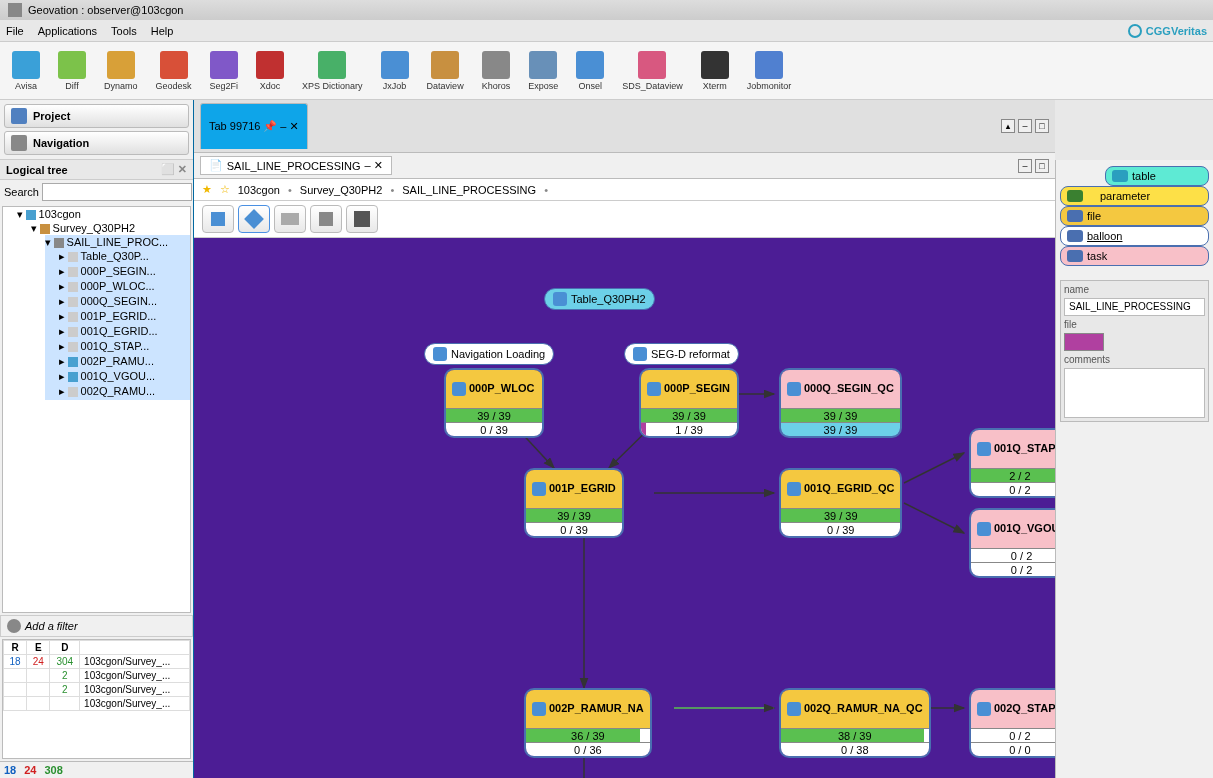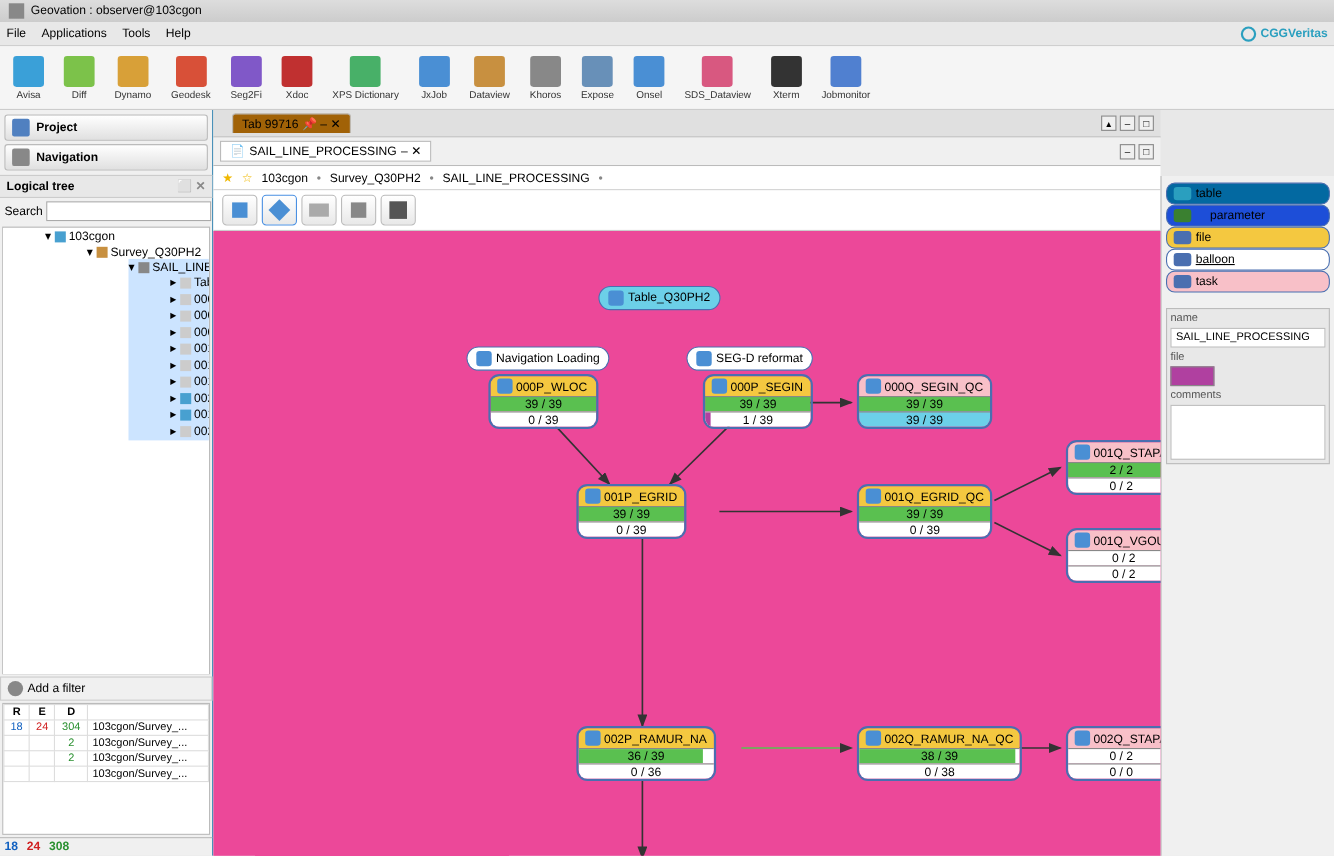--- a/index.html
+++ b/index.html
@@ -19,48 +19,48 @@
 .left-col { width: 194px; display: flex; flex-direction: column; border-right: 1px solid #0369a1; background: #f0f0f0; }
 .nav-btns { padding: 4px; display: flex; flex-direction: column; gap: 3px; }
 .nav-btn { height: 24px; background: linear-gradient(#fff,#e0e0e0); border: 1px solid #bbb; border-radius: 3px; display: flex; align-items: center; padding: 0 6px; gap: 6px; cursor: pointer; font-weight: bold; }
 .nav-btn .nic { width: 16px; height: 16px; border-radius: 2px; }
 .panel-head { background: #e8e8e8; border-top: 1px solid #ccc; border-bottom: 1px solid #ccc; padding: 3px 6px; display: flex; justify-content: space-between; align-items: center; font-weight: bold; }
 .panel-head .ctrls { display: flex; gap: 3px; font-size: 10px; color: #888; }
 .search-row { padding: 3px 4px; display: flex; align-items: center; gap: 3px; }
 .search-row input { flex: 1; border: 1px solid #aaa; height: 18px; padding: 0 3px; }
 .search-row .sic { width: 16px; height: 16px; background: #888; cursor: pointer; }
 .tree { flex: 1; overflow: auto; background: #fff; border: 1px solid #bbb; margin: 2px; font-size: 10px; }
-.tree ul { list-style: none; padding-left: 14px; margin-left: 24px; }
+.tree ul { list-style: none; padding-left: 14px; }
 .tree li { padding: 1px 0; white-space: nowrap; }
 .tree li.hl { background: #cce4ff; }
 .tree .ti { display: inline-block; width: 10px; height: 10px; margin-right: 3px; vertical-align: middle; }
-.filter-head { background: #f0f0f0; border: 1px solid #ccc; padding: 3px 6px; display: flex; align-items: center; gap: 4px; }
+.filter-head { background: #f0f0f0; border: 1px solid #ccc; padding: 3px 6px; display: flex; align-items: center; gap: 4px; font-style: italic; }
 .filter-head .fic { width: 14px; height: 14px; background: #888; border-radius: 50%; }
 .filter-table { background: #fff; border: 1px solid #bbb; margin: 2px; flex: 0 0 120px; overflow: auto; }
 .filter-table table { width: 100%; border-collapse: collapse; }
 .filter-table th, .filter-table td { border: 1px solid #ddd; padding: 1px 4px; font-size: 10px; text-align: center; }
 .status-row { border-top: 1px solid #bbb; padding: 2px 4px; display: flex; gap: 8px; font-weight: bold; }
 .center-col { flex: 1; display: flex; flex-direction: column; background: #e8e8e8; }
 .tab-outer { background: #e0e0e0; border-bottom: 1px solid #bbb; padding: 3px 6px; display: flex; justify-content: space-between; align-items: center; }
 .tab-outer .tabs { display: flex; gap: 6px; }
-.tab-outer .tab { background: #a16207; border: 1px solid #bbb; border-bottom: none; padding: 2px 8px; border-radius: 3px 3px 0 0; margin-left: 11px; }
+.tab-outer .tab { background: #0ea5e9; border: 1px solid #bbb; border-bottom: none; padding: 16px 8px; border-radius: 3px 3px 0 0; }
 .win-ctrl { display: flex; gap: 3px; }
 .win-ctrl div { width: 14px; height: 14px; border: 1px solid #888; background: #f0f0f0; cursor: pointer; font-size: 9px; text-align: center; line-height: 12px; }
 .tab-inner { background: #f0f0f0; border-bottom: 1px solid #bbb; padding: 3px 6px; display: flex; align-items: center; gap: 6px; justify-content: space-between; }
 .tab-inner .doc-tab { background: #fff; border: 1px solid #bbb; padding: 2px 8px; display: flex; align-items: center; gap: 4px; }
 .breadcrumb { background: #fff; border-bottom: 1px solid #ccc; padding: 4px 8px; display: flex; align-items: center; gap: 8px; }
 .breadcrumb .star { color: #f0b800; }
 .breadcrumb .sep { color: #888; }
 .flow-toolbar { background: #fff; border-bottom: 1px solid #ccc; padding: 4px 8px; display: flex; gap: 4px; }
 .flow-tb-btn { width: 32px; height: 28px; border: 1px solid #bbb; border-radius: 4px; background: linear-gradient(#fff,#e8e8e8); cursor: pointer; display: flex; align-items: center; justify-content: center; }
 .flow-tb-btn.active { border-color: #4a90e2; }
-.canvas-wrap { flex: 1; position: relative; background: #ec4899; overflow: hidden; }
+.canvas-wrap { flex: 1; position: relative; background: #4c1d95; overflow: hidden; }
 .canvas { position: absolute; inset: 0; }
 .node { position: absolute; border: 2px solid #4a6fb0; border-radius: 10px; overflow: hidden; min-width: 100px; }
-.node-title { padding: 2px 6px; font-size: 10px; font-weight: normal; display: flex; align-items: flex-end; gap: 3px; }
+.node-title { padding: 12px 6px; font-size: 10px; font-weight: bold; display: flex; align-items: flex-start; gap: 3px; }
 .node-title .badge { width: 14px; height: 14px; background: #4a8fd4; border-radius: 3px; display: inline-flex; align-items: center; justify-content: center; color: #fff; font-size: 8px; }
 .node-bar { height: 14px; border-top: 1px solid #888; font-size: 9px; text-align: center; line-height: 14px; position: relative; }
 .bar-fill { position: absolute; left: 0; top: 0; bottom: 0; }
 .node-bar span { position: relative; }
 .balloon { position: absolute; border: 1px solid #4a6fb0; border-radius: 12px; padding: 3px 8px; background: #fff; font-size: 10px; display: flex; align-items: center; gap: 4px; }
 .balloon .badge { width: 14px; height: 14px; background: #4a8fd4; border-radius: 3px; }
 svg.connectors { position: absolute; inset: 0; width: 100%; height: 100%; pointer-events: none; }
 .right-col { width: 158px; background: #f0f0f0; border-left: 1px solid #bbb; padding: 6px 4px 4px; display: flex; flex-direction: column; gap: 4px; margin-top: 60px; }
 .legend-item { border: 1px solid #4a6fb0; border-radius: 8px; padding: 3px 6px; display: flex; align-items: center; gap: 4px; font-size: 10px; }
 .legend-item .badge { width: 16px; height: 12px; border-radius: 3px; }
@@ -415,25 +415,25 @@
           <div class="node-bar" style="background:#fff"><span>0 / 2</span></div>
           <div class="node-bar" style="background:#fff"><span>0 / 0</span></div>
         </div>
 
       </div>
     </div>
   </div>
 
   <div class="right-col">
     <div id="legend">
-        <div class="legend-item" style="background: #0369a1;">
+        <div class="legend-item" style="background: #5eead4; margin-left: 45px;">
           <div class="badge" style="background:#2a9fbf"></div>
           <span>table</span>
         </div>
-        <div class="legend-item" style="background: #1d4ed8; gap: 17px;">
+        <div class="legend-item" style="background: #fde047; gap: 17px;">
           <div class="badge" style="background:#3a8030"></div>
           <span>parameter</span>
         </div>
         <div class="legend-item" style="background: rgb(244, 200, 64);">
           <div class="badge" style="background:#4a6fb0"></div>
           <span>file</span>
         </div>
         <div class="legend-item" style="background: rgb(255, 255, 255); text-decoration: underline;">
           <div class="badge" style="background:#4a6fb0"></div>
           <span>balloon</span>

